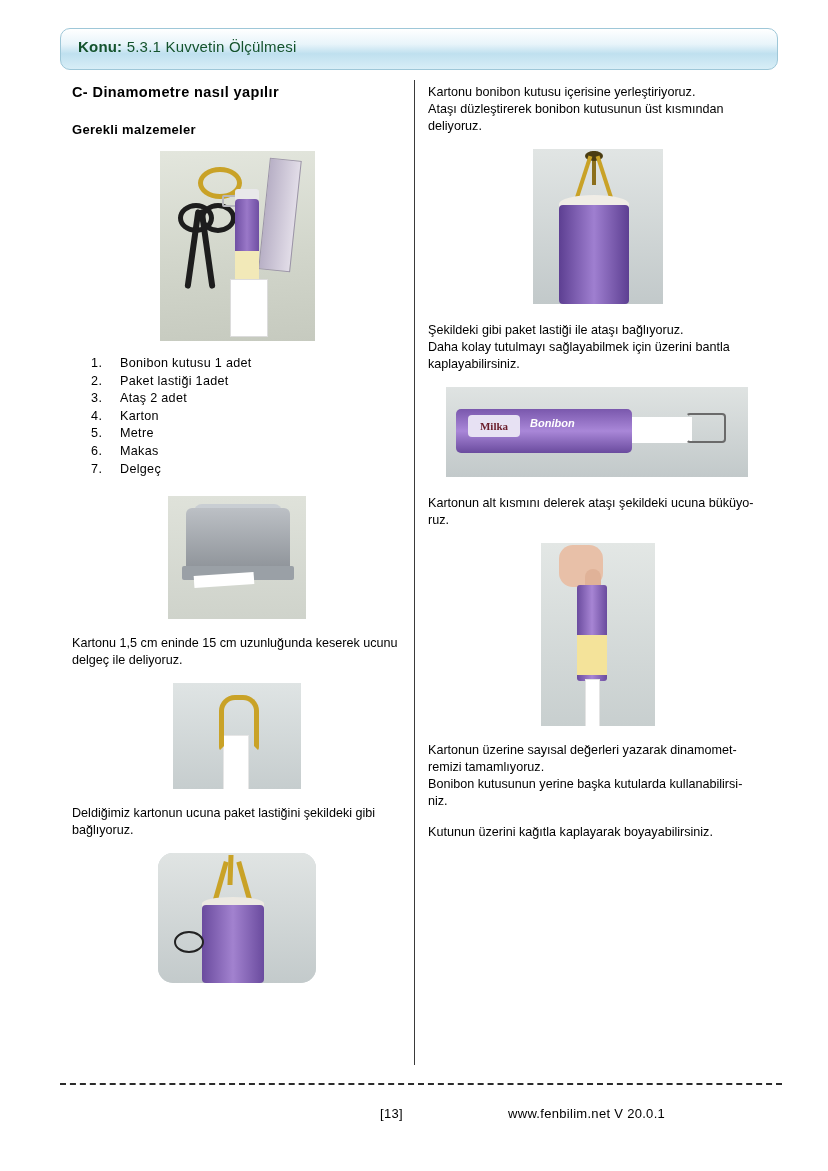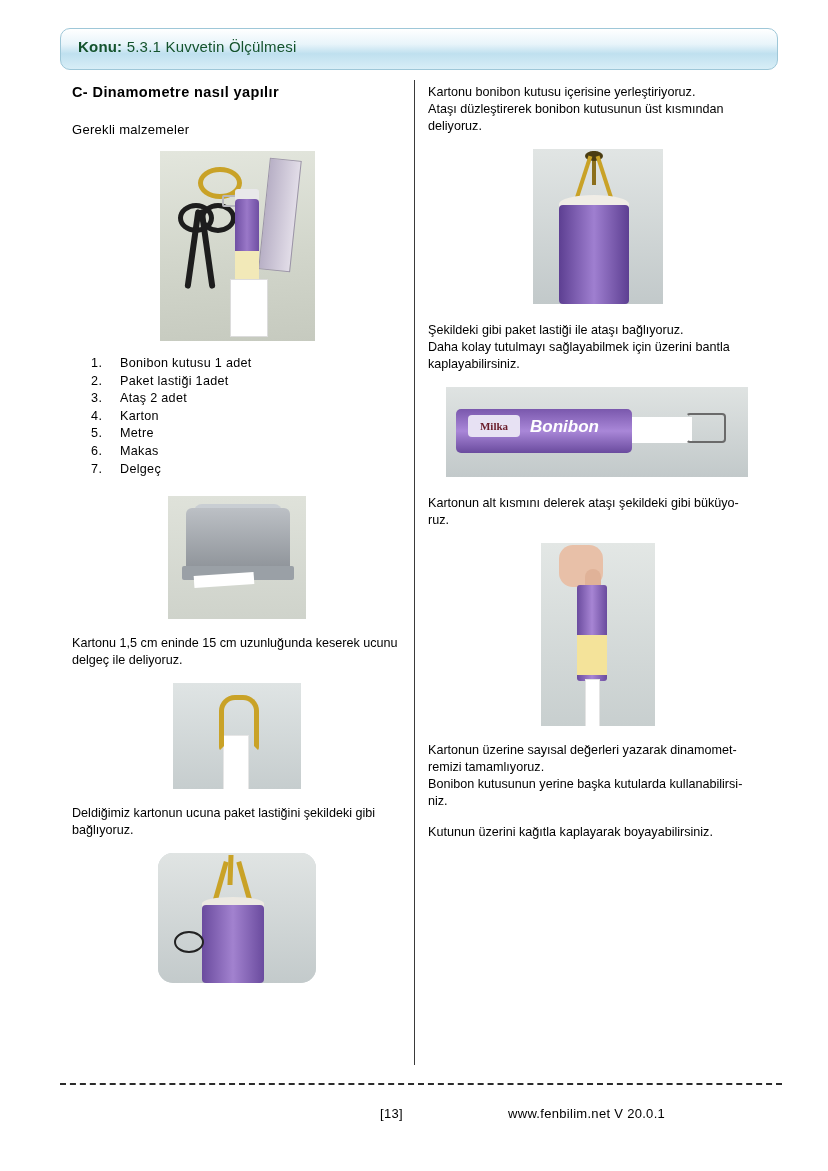--- a/index.html
+++ b/index.html
@@ -62,21 +62,21 @@
   }
 
   h2.section-title {
     font-size: 14.5px;
     font-weight: bold;
     margin: 0 0 22px 0;
     letter-spacing: 0.4px;
   }
   h3.sub-title {
     font-size: 13px;
-    font-weight: normal;
+    font-weight: bold;
     margin: 9px 0 14px 0;
     letter-spacing: 0.3px;
   }
   p.body-text {
     font-size: 12.6px;
     line-height: 17px;
     margin: 0 0 14px 0;
   }
   .gap-top { margin-top: 16px; }
 
@@ -153,21 +153,21 @@
   .ph-tubeclips .w1 { position:absolute; left:48px; top:6px; width:4px; height:48px; background:#c9a227; transform:rotate(18deg); }
   .ph-tubeclips .w2 { position:absolute; left:70px; top:6px; width:4px; height:48px; background:#c9a227; transform:rotate(-18deg); }
   .ph-tubeclips .w3 { position:absolute; left:59px; top:2px; width:4px; height:34px; background:#8b6f1c; }
   .ph-tubeclips .knot { position:absolute; left:52px; top:2px; width:18px; height:10px; background:#4a3c12; border-radius:50%; }
 
   
   .ph-horiz { width: 302px; height: 90px; background:#cfd6d8; }
   .ph-horiz .bg { position:absolute; inset:0; background:linear-gradient(180deg,#dfe3e2,#c2c9ca); }
   .ph-horiz .tube { position:absolute; left:10px; top:22px; width:176px; height:44px; background:linear-gradient(to bottom,#7a58ad,#a987d8,#6a4b9e); border-radius:5px; }
   .ph-horiz .logo { position:absolute; left:22px; top:28px; width:52px; height:22px; background:#e7e1f3; border-radius:4px; color:#6a1b2a; font-size:11px; font-weight:bold; text-align:center; line-height:22px; font-family:"Liberation Serif", serif;}
-  .ph-horiz .word { position:absolute; left:84px; top:30px; color:#fff; font-size:17px; font-weight:bold; font-style:italic; }
+  .ph-horiz .word { position:absolute; left:84px; top:30px; color:#fff; font-size:11px; font-weight:bold; font-style:italic; }
   .ph-horiz .white { position:absolute; left:186px; top:30px; width:60px; height:26px; background:#fff; }
   .ph-horiz .clipw { position:absolute; left:240px; top:26px; width:36px; height:26px; border:2px solid #6a6a6a; border-radius:4px; border-left-color:transparent; }
 
   
   .ph-hand { width: 114px; height: 183px; background:#3b82f6; }
   .ph-hand .bg { position:absolute; inset:0; background:linear-gradient(180deg,#e3e7e5,#c8cfcf); }
   .ph-hand .hand { position:absolute; left:18px; top:2px; width:44px; height:42px; background:#e8c0a8; border-radius:14px; }
   .ph-hand .finger { position:absolute; left:44px; top:26px; width:16px; height:26px; background:#e0b298; border-radius:8px; }
   .ph-hand .tube { position:absolute; left:36px; top:42px; width:30px; height:96px; background:linear-gradient(to right,#6a4b9e,#a785d4,#6a4b9e); border-radius:3px; }
   .ph-hand .label { position:absolute; left:36px; top:92px; width:30px; height:40px; background:#f4e39a; }
@@ -296,21 +296,21 @@
   <div class="photo ph-horiz" style="margin:10px 0 18px 18px;">
     <div class="bg"></div>
     <div class="tube"></div>
     <div class="logo">Milka</div>
     <div class="word">Bonibon</div>
     <div class="white"></div>
     <div class="clipw"></div>
     <span class="cap">bonibon-yatay-fotografi</span>
   </div>
 
-  <p class="body-text" style="white-space:pre-line;">Kartonun alt kısmını delerek ataşı şekildeki gibi büküyo-
+  <p class="body-text" style="white-space:pre-line;">Kartonun alt kısmını delerek ataşı şekildeki ucuna büküyo-
 ruz.</p>
 
   <div class="photo ph-hand" style="margin:14px auto 16px auto;">
     <div class="bg"></div>
     <div class="hand"></div>
     <div class="finger"></div>
     <div class="tube"></div>
     <div class="label"></div>
     <div class="strip"></div>
     <div class="bag"></div>

